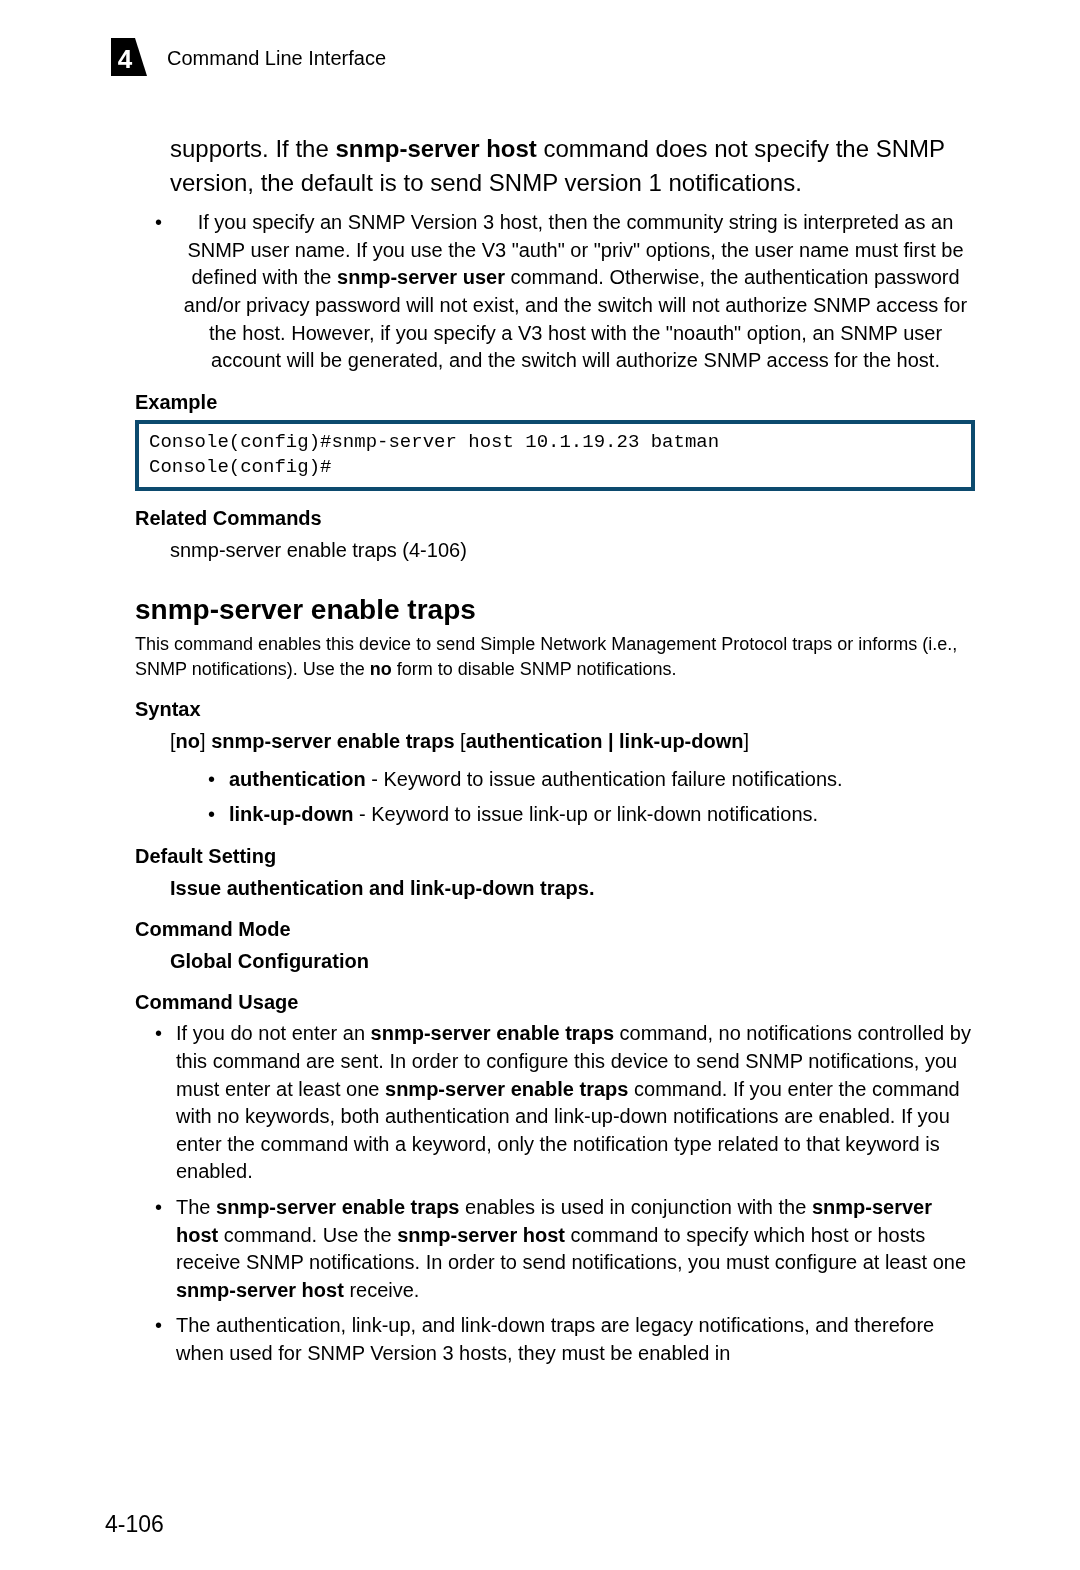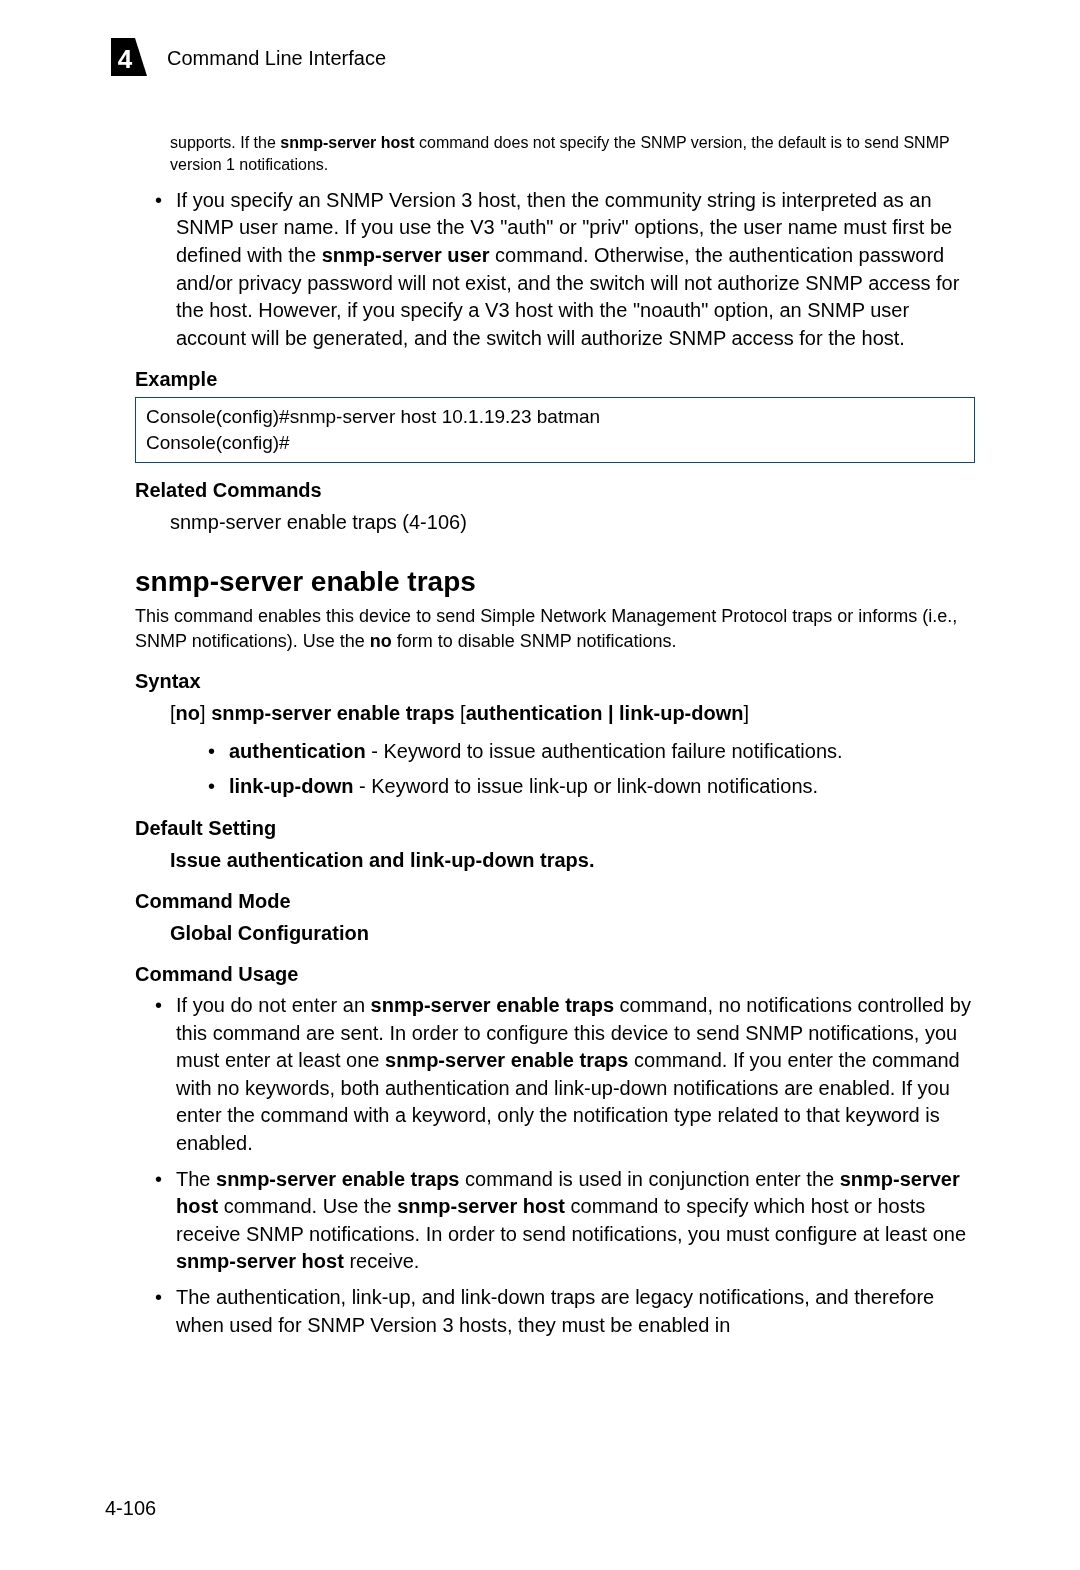--- a/index.html
+++ b/index.html
@@ -38,21 +38,21 @@
     }
     .header-title {
       font-size: 20px;
       font-weight: normal;
     }
     .content {
       margin-left: 30px;
     }
     .para-indent {
       margin-left: 35px;
-      font-size: 16px;
+      font-size: 24px;
       line-height: 1.4;
       margin-bottom: 10px;
     }
     .bullet-list {
       list-style: none;
       margin-left: 35px;
     }
     .bullet-list li {
       position: relative;
       padding-left: 24px;
@@ -67,23 +67,23 @@
       top: 0;
       font-size: 20px;
     }
     .section-label {
       font-weight: bold;
       font-size: 20px;
       margin-top: 16px;
       margin-bottom: 6px;
     }
     .code-box {
-      border: 1px solid #0c4a6e;
+      border: 4px solid #0c4a6e;
       padding: 6px 10px;
-      font-family: Liberation Sans, sans-serif;
+      font-family: Liberation Mono, monospace;
       font-size: 19px;
       line-height: 1.35;
       white-space: pre;
       margin-bottom: 16px;
       margin-top: 6px;
     }
     .related-cmd {
       margin-left: 35px;
       font-size: 20px;
       line-height: 1.4;
@@ -125,23 +125,23 @@
     }
     .setting-text {
       margin-left: 35px;
       font-size: 20px;
       line-height: 1.4;
       margin-bottom: 14px;
       font-weight: bold;
     }
     .page-number {
       position: absolute;
-      bottom: 50px;
+      bottom: 32px;
       left: 105px;
-      font-size: 20px;
+      font-size: 23px;
     }
     b { font-weight: bold; }
   </style>
 </head>
 <body>
 
 <div class="page">
   <div class="header-row">
     <div class="chapter-icon">
       <svg viewBox="0 0 48 48">
@@ -150,21 +150,21 @@
       </svg>
     </div>
     <div class="header-title">Command Line Interface</div>
   </div>
 
   <div class="content">
     <div class="para-indent">
       <span>supports. If the </span><b>snmp-server host</b><span> command does not specify the SNMP version, the default is to send SNMP version 1 notifications.</span>
     </div>
 
-    <ul class="bullet-list" style="margin-left:17px;">
+    <ul class="bullet-list" style="margin-left:17px;text-align:center;">
       <li>
         <span>If you specify an SNMP Version 3 host, then the community string is interpreted as an SNMP user name. If you use the V3 "auth" or "priv" options, the user name must first be defined with the </span><b>snmp-server user</b><span> command. Otherwise, the authentication password and/or privacy password will not exist, and the switch will not authorize SNMP access for the host. However, if you specify a V3 host with the "noauth" option, an SNMP user account will be generated, and the switch will authorize SNMP access for the host.</span>
       </li>
     </ul>
 
     <div class="section-label">Example</div>
     <div class="code-box">Console(config)#snmp-server host 10.1.19.23 batman
 Console(config)#</div>
 
     <div class="section-label">Related Commands</div>
@@ -189,21 +189,21 @@
 
     <div class="section-label">Command Mode</div>
     <div class="setting-text">Global Configuration</div>
 
     <div class="section-label">Command Usage</div>
     <ul class="bullet-list" style="margin-left:17px;">
       <li>
         <span>If you do not enter an </span><b>snmp-server enable traps</b><span> command, no notifications controlled by this command are sent. In order to configure this device to send SNMP notifications, you must enter at least one </span><b>snmp-server enable traps</b><span> command. If you enter the command with no keywords, both authentication and link-up-down notifications are enabled. If you enter the command with a keyword, only the notification type related to that keyword is enabled.</span>
       </li>
       <li>
-        <span>The </span><b>snmp-server enable traps</b><span> command is used in conjunction enter the </span><b>snmp-server host</b><span> command. Use the </span><b>snmp-server host</b><span> command to specify which host or hosts receive SNMP notifications. In order to send notifications, you must configure at least one </span><b>snmp-server host</b><span> receive.</span>
+        <span>The </span><b>snmp-server enable traps</b><span> enables is used in conjunction with the </span><b>snmp-server host</b><span> command. Use the </span><b>snmp-server host</b><span> command to specify which host or hosts receive SNMP notifications. In order to send notifications, you must configure at least one </span><b>snmp-server host</b><span> receive.</span>
       </li>
       <li>
         <span>The authentication, link-up, and link-down traps are legacy notifications, and therefore when used for SNMP Version 3 hosts, they must be enabled in</span>
       </li>
     </ul>
   </div>
 
   <div class="page-number">4-106</div>
 </div>
 

